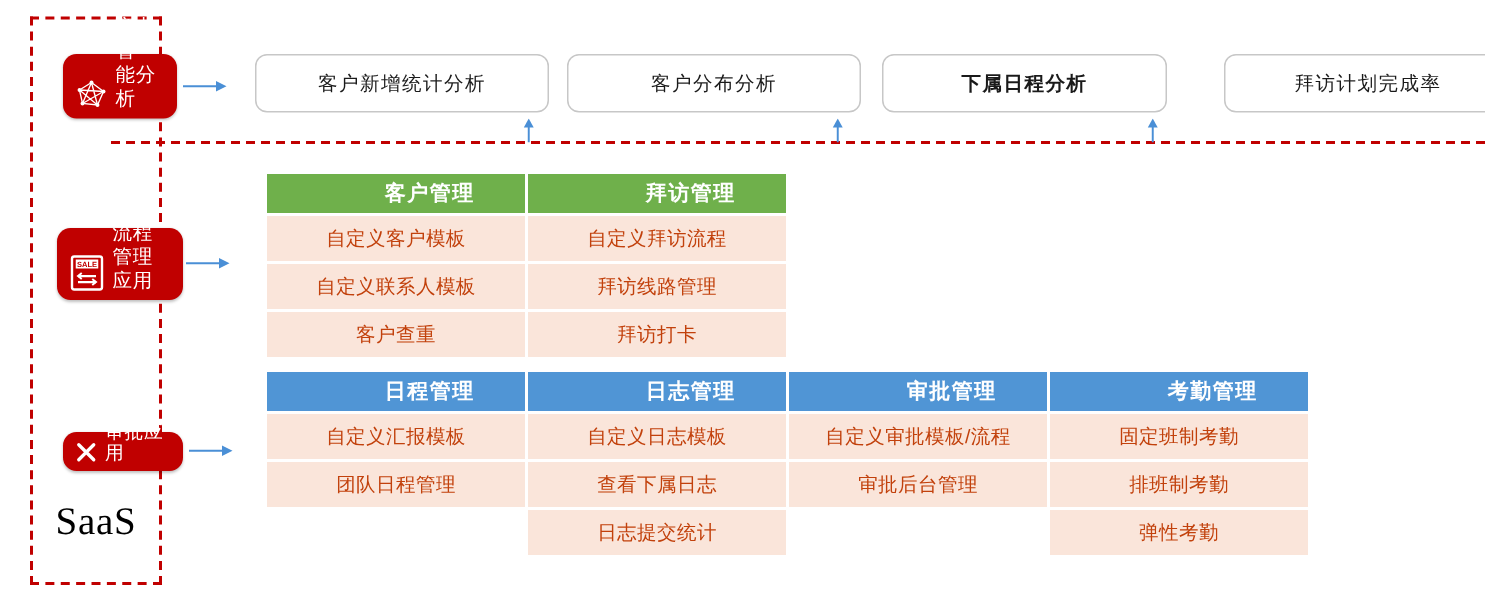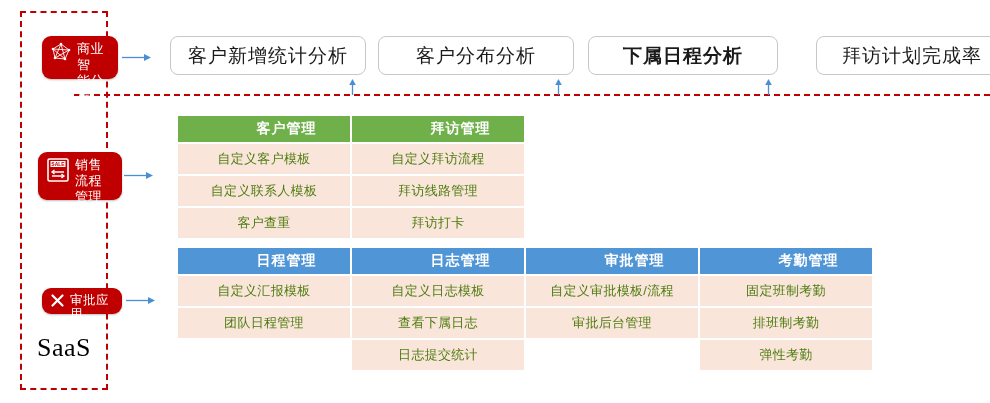--- a/index.html
+++ b/index.html
@@ -34,21 +34,21 @@
     border-top: 2.5px dashed #C00000;
   }
 
   
   .badge {
     position: absolute;
     background: #C00000;
     border-radius: 9px;
     color: #ffffff;
     display: flex;
-    align-items: flex-start;
+    align-items: flex-end;
     gap: 5px;
     padding: 5px 8px;
     box-sizing: border-box;
     box-shadow: 0 1px 2px rgba(0,0,0,0.25);
   }
   .badge .label {
     font-size: 13px;
     line-height: 16px;
     font-weight: 400;
     white-space: pre-line;
@@ -91,21 +91,21 @@
     position: absolute;
     top: 36px;
     height: 39px;
     background: #ffffff;
     border: 1px solid #c7c7c7;
     border-radius: 8px;
     display: flex;
     align-items: center;
     justify-content: center;
     font-family: "Liberation Serif", "DejaVu Serif", serif;
-    font-size: 19px;
+    font-size: 13px;
     color: #1a1a1a;
     letter-spacing: 1px;
     box-sizing: border-box;
   }
 
   
   .card { position: absolute; width: 172px; }
   .card .card-head {
     height: 26px;
     display: flex;
@@ -120,21 +120,21 @@
   .card.green .card-head { background: #6FB04B; }
   .card.blue  .card-head { background: #5095D5; }
   .card .card-row {
     height: 30px;
     margin-top: 2px;
     background: #FAE5DA;
     display: flex;
     align-items: center;
     justify-content: center;
     font-size: 13px;
-    color: #4d7c0f;
+    color: #c2410c;
     letter-spacing: 0.3px;
   }
 </style>
 </head>
 <body>
 
 <div class="dashed-rect"></div>
 <div class="dashed-hline"></div>
 
 <div class="badge" id="badge-bi">

